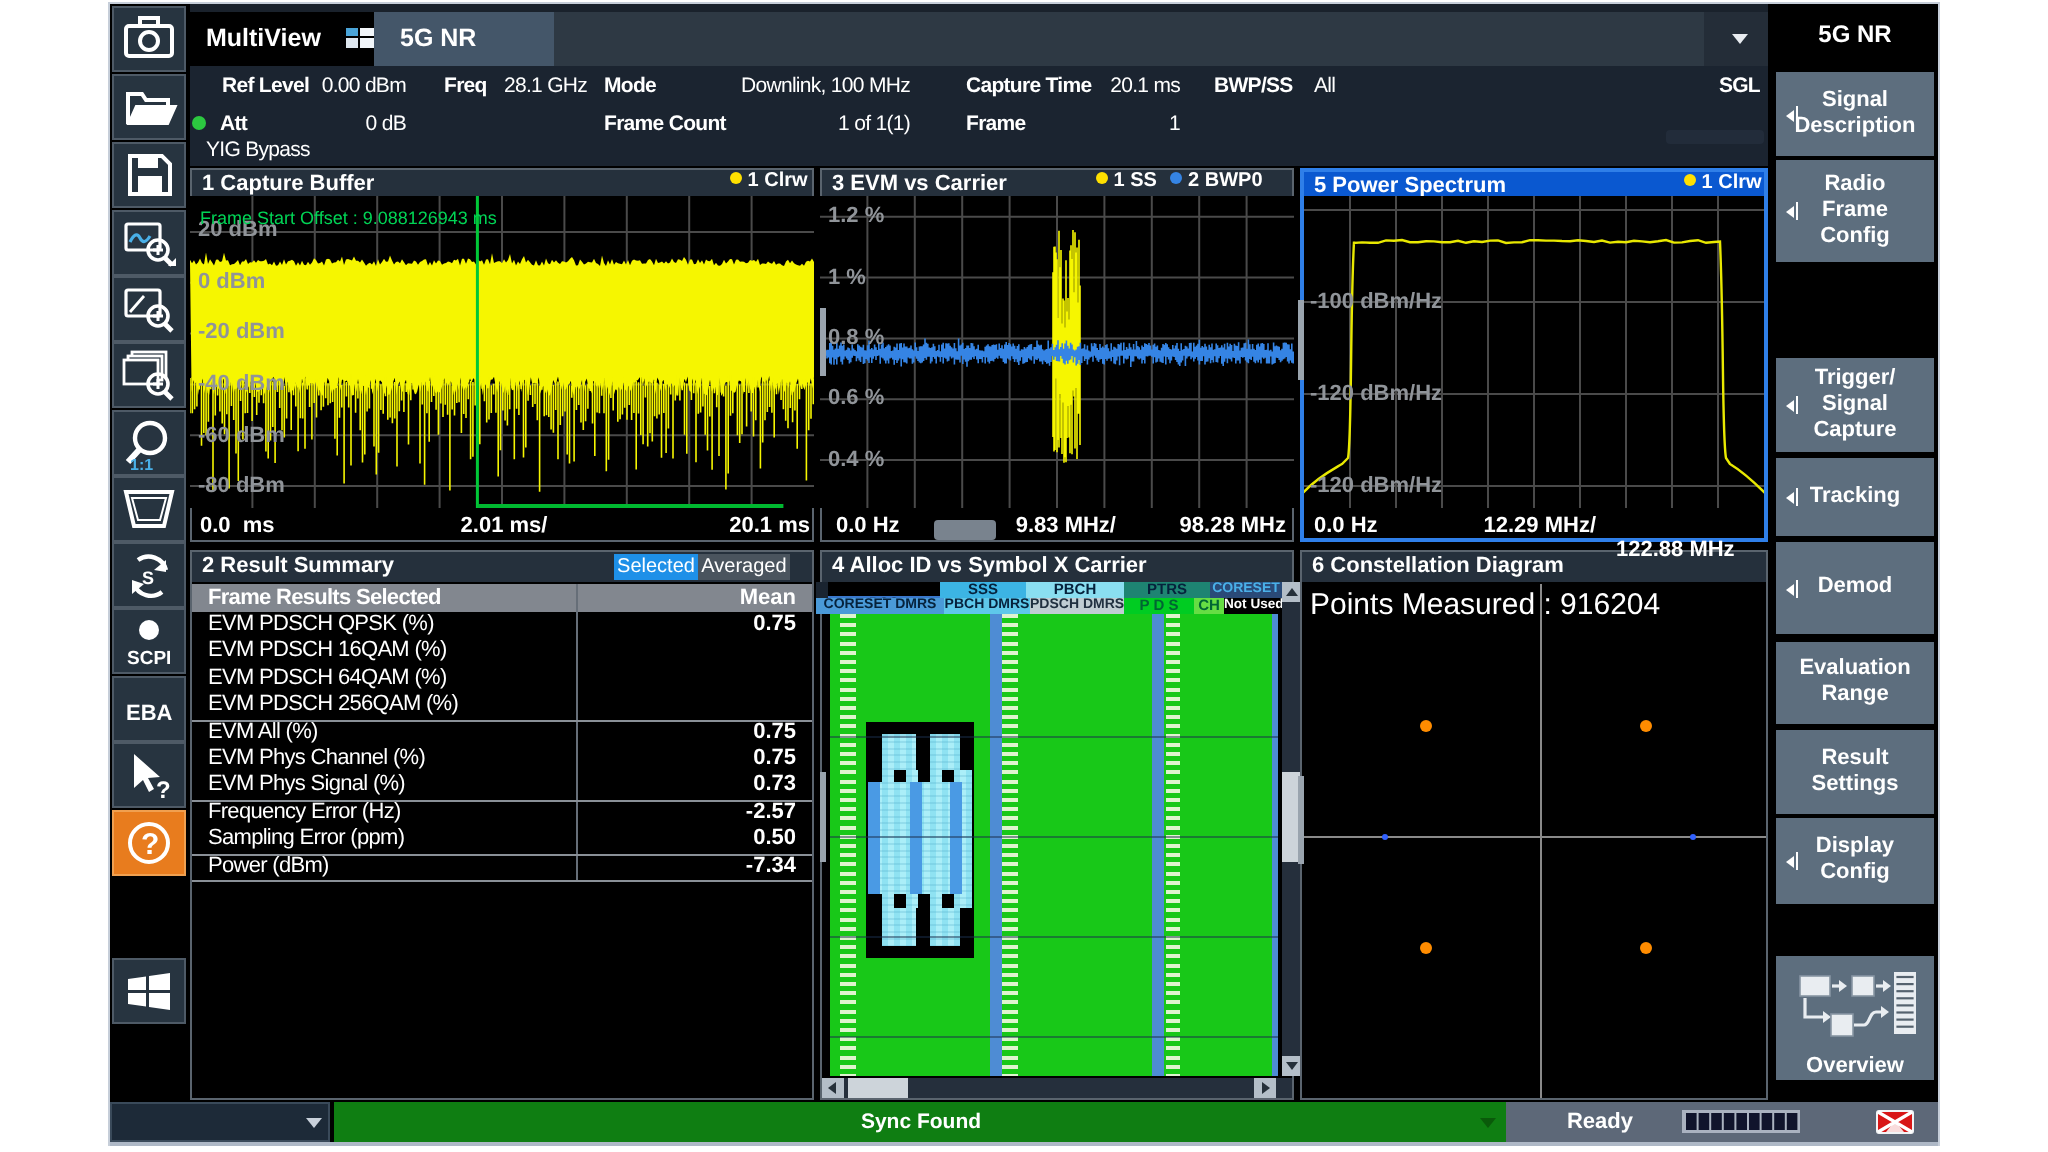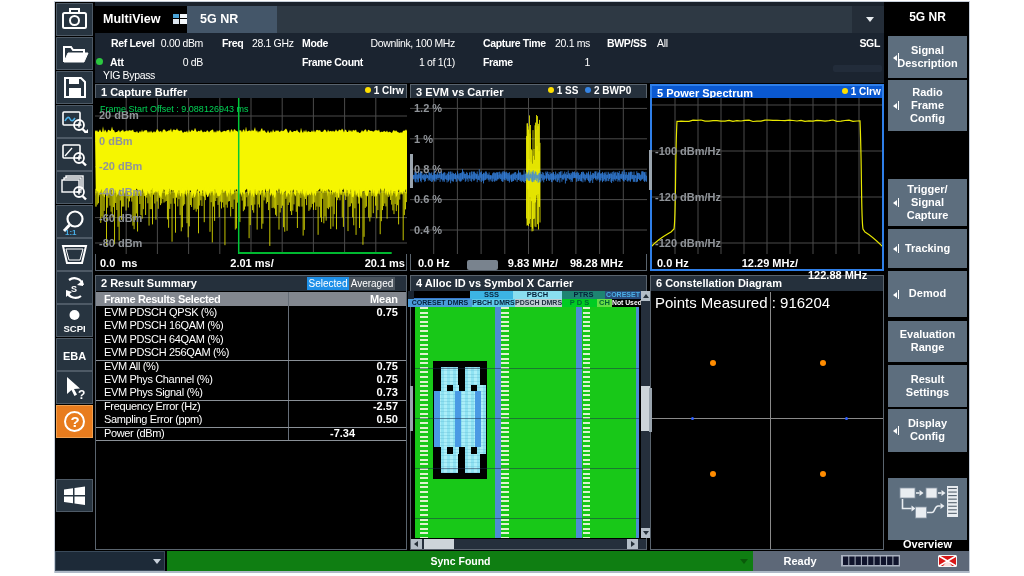--- a/index.html
+++ b/index.html
@@ -193,21 +193,21 @@
 <path d="M0.0,77.7V80.3 M0.7,77.2V80.3 M1.4,77.1V83.1 M2.1,75.4V81.8 M2.8,77.4V79.9 M3.5,76.9V81.3 M4.2,76.9V80.8 M4.9,73.5V83.6 M5.6,71.6V84.3 M6.3,74.9V80.8 M7.0,76.9V84.4 M7.7,76.3V81.6 M8.4,73.5V84.2 M9.1,76.4V80.6 M9.8,74.8V80.2 M10.5,73.3V82.9 M11.2,74.9V84.3 M11.9,74.2V81.8 M12.6,77.3V80.2 M13.3,76.9V81.3 M14.0,75.7V82.0 M14.7,76.1V83.8 M15.4,77.2V83.1 M16.1,74.3V80.9 M16.8,76.2V79.9 M17.5,77.0V80.0 M18.2,77.6V82.6 M18.9,74.1V81.1 M19.6,74.7V82.2 M20.3,75.4V83.0 M21.0,75.7V80.4 M21.7,74.4V84.0 M22.4,77.1V83.6 M23.1,77.2V81.5 M23.8,74.6V82.2 M24.5,72.3V83.5 M25.2,76.6V80.7 M25.9,76.0V83.5 M26.6,76.8V81.4 M27.3,74.3V80.1 M28.0,75.6V82.0 M28.7,77.0V80.0 M29.4,73.9V79.8 M30.1,76.4V83.9 M30.8,74.3V80.8 M31.5,73.2V81.2 M32.2,76.1V82.2 M32.9,75.5V83.7 M33.6,74.8V82.3 M34.3,74.1V83.8 M35.0,74.7V81.3 M35.7,77.5V80.9 M36.4,77.2V81.8 M37.1,75.4V84.4 M37.8,75.8V82.0 M38.5,73.7V83.5 M39.2,77.0V82.3 M39.9,73.7V81.3 M40.6,73.5V85.3 M41.3,75.8V81.6 M42.0,73.7V83.1 M42.7,75.3V83.3 M43.4,75.2V83.7 M44.1,76.1V80.8 M44.8,75.9V81.2 M45.5,74.8V81.3 M46.2,76.6V83.9 M46.9,77.3V83.3 M47.6,73.3V80.2 M48.3,75.6V81.4 M49.0,77.5V82.5 M49.7,75.3V83.3 M50.4,75.1V83.6 M51.1,75.1V83.3 M51.8,74.3V82.5 M52.5,71.2V81.0 M53.2,73.4V81.9 M53.9,73.9V80.4 M54.6,75.7V80.4 M55.3,76.0V83.8 M56.0,75.6V82.8 M56.7,73.9V80.5 M57.4,75.1V81.4 M58.1,77.5V83.8 M58.8,77.0V80.2 M59.5,74.4V80.6 M60.2,77.6V82.9 M60.9,74.3V80.5 M61.6,73.4V83.7 M62.3,76.3V80.9 M63.0,73.6V81.4 M63.7,73.8V82.7 M64.4,73.6V82.4 M65.1,74.9V80.3 M65.8,75.6V81.3 M66.5,76.2V80.8 M67.2,73.5V84.2 M67.9,76.1V81.8 M68.6,77.6V81.9 M69.3,71.3V81.9 M70.0,74.7V83.3 M70.7,74.3V79.9 M71.4,73.4V84.0 M72.1,76.5V81.8 M72.8,76.0V82.9 M73.5,74.8V85.4 M74.2,74.7V82.6 M74.9,76.0V81.9 M75.6,73.5V81.9 M76.3,73.6V80.6 M77.0,75.1V81.5 M77.7,76.7V80.1 M78.4,76.4V81.8 M79.1,74.4V83.6 M79.8,77.1V81.5 M80.5,77.2V81.5 M81.2,77.2V83.3 M81.9,77.6V80.5 M82.6,75.4V83.8 M83.3,74.7V80.8 M84.0,74.1V82.9 M84.7,75.1V83.8 M85.4,75.2V82.5 M86.1,74.5V82.4 M86.8,74.2V82.8 M87.5,74.5V81.5 M88.2,74.1V80.9 M88.9,76.9V81.4 M89.6,73.7V79.9 M90.3,76.0V81.1 M91.0,74.6V81.2 M91.7,76.4V83.0 M92.4,74.2V83.8 M93.1,73.0V83.7 M93.8,74.5V81.3 M94.5,73.5V81.8 M95.2,74.1V82.3 M95.9,75.3V80.1 M96.6,73.7V81.5 M97.3,74.9V83.0 M98.0,76.4V81.6 M98.7,75.0V83.1 M99.4,74.1V84.5 M100.1,77.4V82.4 M100.8,76.6V80.6 M101.5,76.7V83.9 M102.2,75.5V83.6 M102.9,76.3V83.1 M103.6,75.5V83.0 M104.3,74.6V81.1 M105.0,74.3V81.8 M105.7,74.0V82.3 M106.4,76.9V80.1 M107.1,75.5V83.9 M107.8,75.5V81.7 M108.5,72.3V82.0 M109.2,74.3V81.2 M109.9,74.8V82.8 M110.6,74.4V82.8 M111.3,76.6V84.1 M112.0,77.2V82.2 M112.7,76.7V83.0 M113.4,76.5V83.9 M114.1,72.3V83.6 M114.8,76.2V84.9 M115.5,75.6V83.0 M116.2,73.9V80.0 M116.9,77.0V81.9 M117.6,75.6V80.4 M118.3,74.4V82.5 M119.0,72.1V82.6 M119.7,76.6V82.7 M120.4,75.5V80.0 M121.1,73.6V81.4 M121.8,76.4V83.6 M122.5,73.7V84.2 M123.2,72.3V82.4 M123.9,74.9V83.9 M124.6,76.2V82.1 M125.3,73.4V81.8 M126.0,74.2V80.0 M126.7,76.7V83.2 M127.4,77.2V80.6 M128.1,76.7V84.8 M128.8,75.4V83.9 M129.5,75.1V82.0 M130.2,73.4V84.5 M130.9,76.4V83.5 M131.6,76.1V80.1 M132.3,74.1V82.5 M133.0,76.7V81.5 M133.7,74.7V84.3 M134.4,77.3V81.8 M135.1,77.7V80.7 M135.8,73.6V80.4 M136.5,75.1V82.9 M137.2,73.5V79.9 M137.9,73.9V80.9 M138.6,76.0V82.3 M139.3,77.0V83.0 M140.0,74.0V81.8 M140.7,75.9V81.5 M141.4,75.2V83.9 M142.1,75.9V84.3 M142.8,74.5V81.5 M143.5,74.1V82.4 M144.2,76.1V81.4 M144.9,77.6V81.3 M145.6,73.6V82.6 M146.3,76.9V80.5 M147.0,75.4V83.8 M147.7,75.7V84.1 M148.4,76.4V82.3 M149.1,74.0V80.3 M149.8,74.3V84.6 M150.5,73.4V79.9 M151.2,77.3V79.9 M151.9,73.2V83.7 M152.6,77.0V81.3 M153.3,75.5V81.7 M154.0,76.4V81.4 M154.7,73.6V79.9 M155.4,75.6V85.5 M156.1,76.7V82.7 M156.8,74.0V82.7 M157.5,76.7V80.1 M158.2,72.5V80.2 M158.9,75.0V81.2 M159.6,75.6V81.7 M160.3,76.9V81.2 M161.0,74.8V83.8 M161.7,75.5V82.0 M162.4,73.6V83.8 M163.1,74.0V80.1 M163.8,74.4V80.3 M164.5,73.5V79.9 M165.2,74.8V79.9 M165.9,76.8V80.4 M166.6,74.4V83.8 M167.3,73.7V80.6 M168.0,75.4V83.2 M168.7,74.7V82.9 M169.4,77.0V81.3 M170.1,77.2V82.9 M170.8,75.9V83.2 M171.5,74.0V83.5 M172.2,74.4V80.2 M172.9,73.5V84.3 M173.6,74.1V80.5 M174.3,75.6V81.7 M175.0,76.5V83.6 M175.7,76.8V82.2 M176.4,74.5V80.3 M177.1,76.3V80.5 M177.8,74.8V82.0 M178.5,73.5V83.0 M179.2,76.4V84.3 M179.9,77.5V85.0 M180.6,73.6V83.3 M181.3,76.9V82.3 M182.0,76.5V79.9 M182.7,74.9V85.0 M183.4,75.2V81.3 M184.1,76.2V80.2 M184.8,73.5V80.1 M185.5,73.4V81.6 M186.2,77.8V80.7 M186.9,73.4V82.7 M187.6,75.4V81.4 M188.3,74.7V80.5 M189.0,73.9V82.2 M189.7,71.9V84.2 M190.4,75.9V82.5 M191.1,75.0V82.5 M191.8,75.6V80.1 M192.5,73.9V84.2 M193.2,75.2V82.9 M193.9,76.9V82.7 M194.6,74.4V81.1 M195.3,75.6V83.6 M196.0,73.8V82.0 M196.7,76.9V83.3 M197.4,76.6V80.1 M198.1,73.8V83.0 M198.8,74.6V83.2 M199.5,76.0V81.1 M200.2,75.8V80.0 M200.9,74.6V83.9 M201.6,75.7V85.0 M202.3,73.9V82.9 M203.0,76.7V81.2 M203.7,73.4V83.6 M204.4,75.2V81.3 M205.1,73.9V81.6 M205.8,74.5V82.8 M206.5,77.5V80.8 M207.2,73.9V81.0 M207.9,74.7V83.7 M208.6,75.0V82.2 M209.3,73.1V82.3 M210.0,77.3V83.8 M210.7,75.9V80.5 M211.4,75.8V80.9 M212.1,73.6V80.5 M212.8,73.4V82.2 M213.5,76.4V83.1 M214.2,71.7V83.6 M214.9,74.1V81.5 M215.6,76.6V82.0 M216.3,74.0V80.4 M217.0,76.4V82.9 M217.7,77.0V83.6 M218.4,74.4V82.2 M219.1,73.8V83.3 M219.8,75.2V81.9 M220.5,73.8V83.7 M221.2,73.5V80.7 M221.9,74.0V81.4 M222.6,77.0V80.9 M223.3,76.9V83.8 M224.0,73.6V83.7 M224.7,77.2V83.8 M225.4,76.9V80.2 M226.1,77.8V84.2 M226.8,73.3V83.9 M227.5,75.1V83.5 M228.2,74.7V80.9 M228.9,75.1V81.0 M229.6,75.4V82.0 M230.3,77.1V83.1 M231.0,76.4V82.4 M231.7,73.4V81.6 M232.4,73.3V81.2 M233.1,73.4V80.5 M233.8,74.1V82.8 M234.5,74.2V83.8 M235.2,76.6V82.3 M235.9,73.8V83.4 M236.6,77.7V83.7" stroke="#3584e4" stroke-width="0.8" fill="none"></path>
 
 </svg>
 <div class="ylbl" style="left:414px;top:102px">1.2 %</div>
 <div class="ylbl" style="left:414px;top:133px">1 %</div>
 <div class="ylbl" style="left:414px;top:163px">0.8 %</div>
 <div class="ylbl" style="left:414px;top:193px">0.6 %</div>
 <div class="ylbl" style="left:414px;top:224px">0.4 %</div>
 <div class="axlbl" style="left:418px;top:257px">0.0 Hz</div>
 <div class="axlbl" style="left:480px;top:257px;width:78px;text-align:right">9.83 MHz/</div>
-<div class="axlbl" style="left:570px;top:257px;width:73px;">98.28 MHz</div>
+<div class="axlbl" style="left:570px;top:257px;width:73px;text-align:right">98.28 MHz</div>
 <svg class="abs" style="left:652px;top:98px" width="230" height="156">
 <rect width="230" height="156" fill="#000"></rect>
       <line x1="23" y1="0" x2="23" y2="156" stroke="#4a4a4a" stroke-width="1"></line>
       <line x1="46" y1="0" x2="46" y2="156" stroke="#4a4a4a" stroke-width="1"></line>
       <line x1="69" y1="0" x2="69" y2="156" stroke="#4a4a4a" stroke-width="1"></line>
       <line x1="92" y1="0" x2="92" y2="156" stroke="#4a4a4a" stroke-width="1"></line>
       <line x1="115" y1="0" x2="115" y2="156" stroke="#4a4a4a" stroke-width="1"></line>
       <line x1="138" y1="0" x2="138" y2="156" stroke="#4a4a4a" stroke-width="1"></line>
       <line x1="161" y1="0" x2="161" y2="156" stroke="#4a4a4a" stroke-width="1"></line>
       <line x1="184" y1="0" x2="184" y2="156" stroke="#4a4a4a" stroke-width="1"></line>
@@ -237,21 +237,21 @@
 <div class="abs" style="left:330px;top:360px;width:68px;text-align:right;font-weight:bold;font-size:11px;color:#fff;line-height:13.4px">0.75</div>
 <div class="abs" style="letter-spacing:-0.35px;left:104px;top:373px;width:200px;font-size:11px;color:#fff;line-height:13.4px">EVM Phys Channel (%)</div>
 <div class="abs" style="left:330px;top:373px;width:68px;text-align:right;font-weight:bold;font-size:11px;color:#fff;line-height:13.4px">0.75</div>
 <div class="abs" style="letter-spacing:-0.35px;left:104px;top:386px;width:200px;font-size:11px;color:#fff;line-height:13.4px">EVM Phys Signal (%)</div>
 <div class="abs" style="left:330px;top:386px;width:68px;text-align:right;font-weight:bold;font-size:11px;color:#fff;line-height:13.4px">0.73</div>
 <div class="abs" style="letter-spacing:-0.35px;left:104px;top:400px;width:200px;font-size:11px;color:#fff;line-height:13.4px">Frequency Error (Hz)</div>
 <div class="abs" style="left:330px;top:400px;width:68px;text-align:right;font-weight:bold;font-size:11px;color:#fff;line-height:13.4px">-2.57</div>
 <div class="abs" style="letter-spacing:-0.35px;left:104px;top:413px;width:200px;font-size:11px;color:#fff;line-height:13.4px">Sampling Error (ppm)</div>
 <div class="abs" style="left:330px;top:413px;width:68px;text-align:right;font-weight:bold;font-size:11px;color:#fff;line-height:13.4px">0.50</div>
 <div class="abs" style="letter-spacing:-0.35px;left:104px;top:427px;width:200px;font-size:11px;color:#fff;line-height:13.4px">Power (dBm)</div>
-<div class="abs" style="left:330px;top:427px;width:68px;font-weight:bold;font-size:11px;color:#fff;line-height:13.4px">-7.34</div>
+<div class="abs" style="left:330px;top:427px;width:68px;text-align:right;font-weight:bold;font-size:11px;color:#fff;line-height:13.4px">-7.34</div>
 <div class="abs" style="left:288px;top:292px;width:1px;height:148px;background:#666e78"></div>
 
 <div class="abs" style="left:96px;top:360px;width:310px;height:1px;background:#8a9097"></div>
 <div class="abs" style="left:96px;top:400px;width:310px;height:1px;background:#8a9097"></div>
 <div class="abs" style="left:96px;top:427px;width:310px;height:1px;background:#8a9097"></div>
 <div class="abs" style="left:96px;top:440px;width:310px;height:1px;background:#8a9097"></div>
 <div class="abs" style="left:414px;top:298px;width:56px;height:8px;background:#3a78cc;color:#06223c;font-size:7.5px;font-weight:bold;text-align:center;line-height:8px">PSS</div>
 <div class="abs" style="left:470px;top:291px;width:43px;height:8px;background:#3cb4e4;color:#06223c;font-size:7.5px;font-weight:bold;text-align:center;line-height:8px">SSS</div>
 <div class="abs" style="left:513px;top:291px;width:49px;height:8px;background:#8adef0;color:#06223c;font-size:7.5px;font-weight:bold;text-align:center;line-height:8px">PBCH</div>
 <div class="abs" style="left:562px;top:291px;width:43px;height:8px;background:#1e8472;color:#06223c;font-size:7.5px;font-weight:bold;text-align:center;line-height:8px">PTRS</div>
@@ -358,21 +358,21 @@
           <line x1="59.2" y1="6.5" x2="67.8" y2="6.5"></line>
           <line x1="59.2" y1="10.05" x2="67.8" y2="10.05"></line>
           <line x1="59.2" y1="13.6" x2="67.8" y2="13.6"></line>
           <line x1="59.2" y1="17.15" x2="67.8" y2="17.15"></line>
           <line x1="59.2" y1="20.7" x2="67.8" y2="20.7"></line>
           <line x1="59.2" y1="24.25" x2="67.8" y2="24.25"></line>
           <line x1="59.2" y1="27.799999999999997" x2="67.8" y2="27.799999999999997"></line>
           <line x1="59.2" y1="31.349999999999998" x2="67.8" y2="31.349999999999998"></line>
         </g>
       </svg>
-<div style="margin-top:13px">Overview</div></div>
+<div style="margin-top:1px">Overview</div></div>
 <div class="abs" style="left:55px;top:551px;width:110px;height:20px;background:#1d2a38;border:1px solid #3a4a5a"></div>
 <div class="abs" style="left:153px;top:559px;border-left:4px solid transparent;border-right:4px solid transparent;border-top:5px solid #c8d0da"></div>
 <div class="abs" style="left:167px;top:551px;width:587px;height:20px;background:#0f7e12;color:#fff;font-weight:bold;font-size:10.5px;text-align:center;line-height:20px">Sync Found</div>
 <div class="abs" style="left:740px;top:559px;border-left:4px solid transparent;border-right:4px solid transparent;border-top:5px solid #0a5a0a"></div>
 <div class="abs" style="left:753px;top:551px;width:216px;height:20px;background:#5d6878"></div>
 <div class="abs" style="left:770px;top:555px;width:60px;color:#fff;font-weight:bold;font-size:11px;text-align:center">Ready</div>
 <svg class="abs" style="left:841px;top:555px" width="60" height="12">
       <rect x="0" y="0" width="59" height="11.5" fill="#aab2c0"></rect>
       <rect x="2.0" y="1.5" width="5.3" height="8.5" fill="#10142c"></rect>
       <rect x="8.3" y="1.5" width="5.3" height="8.5" fill="#10142c"></rect>

